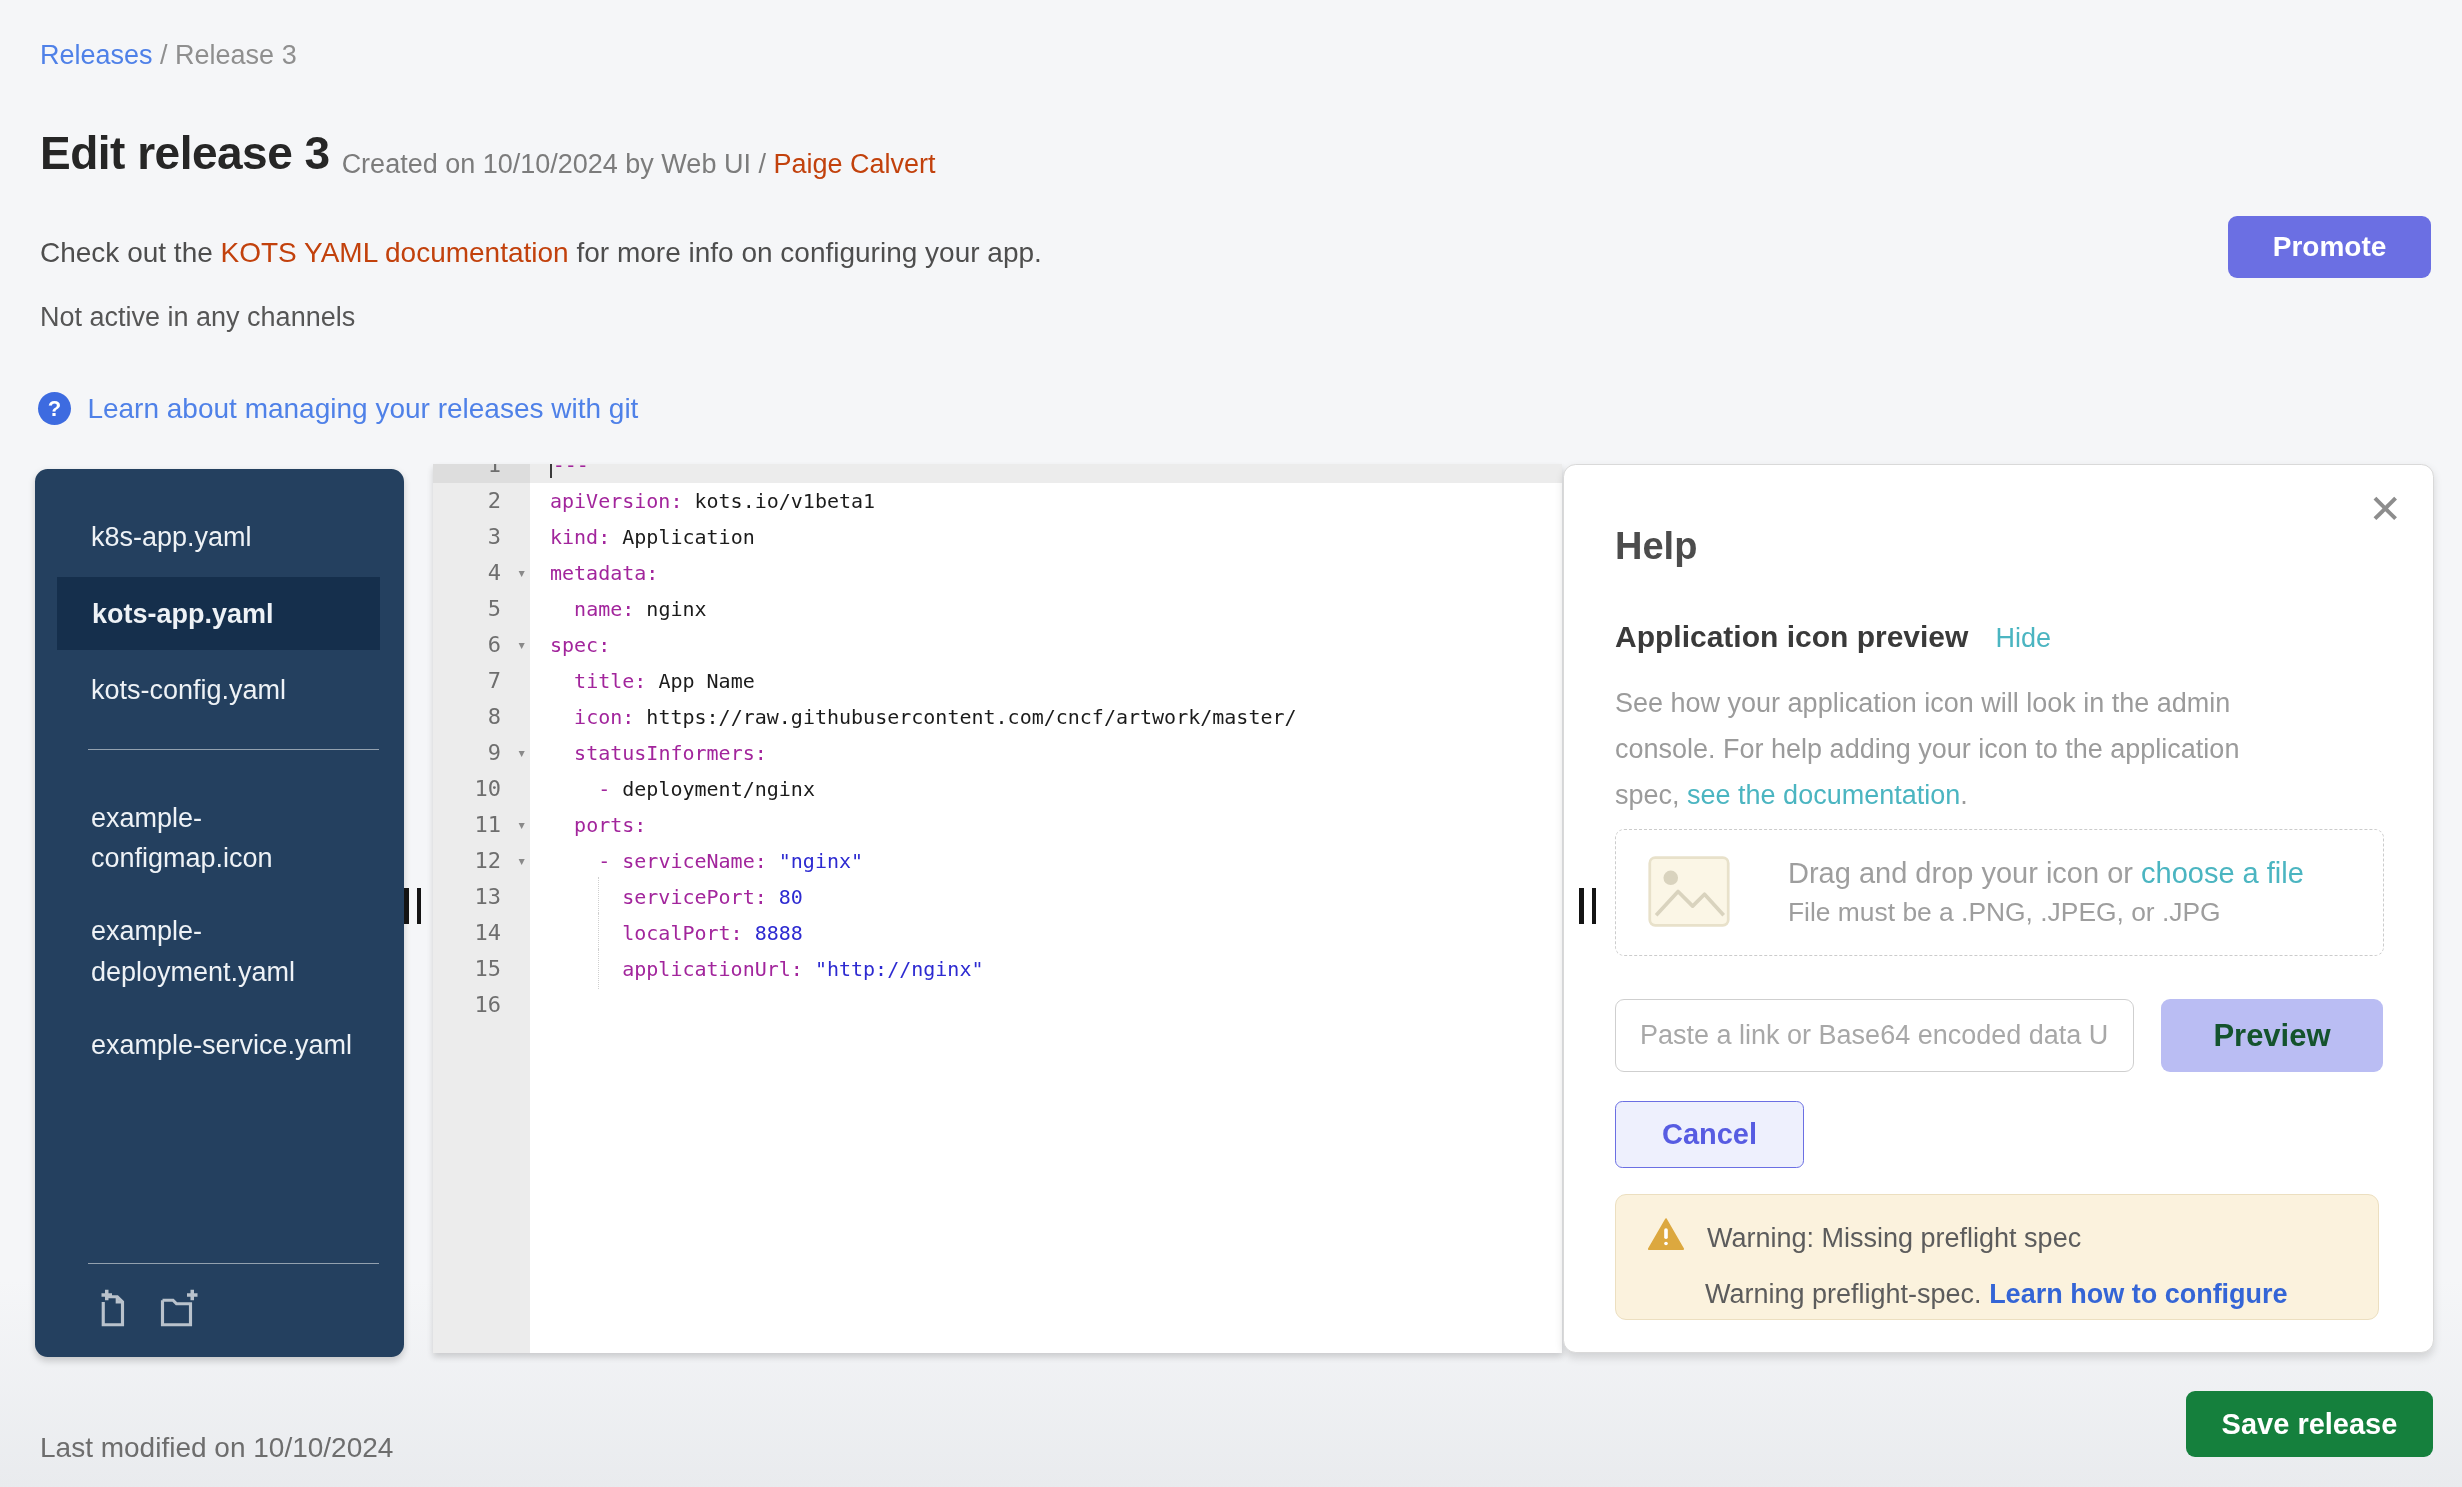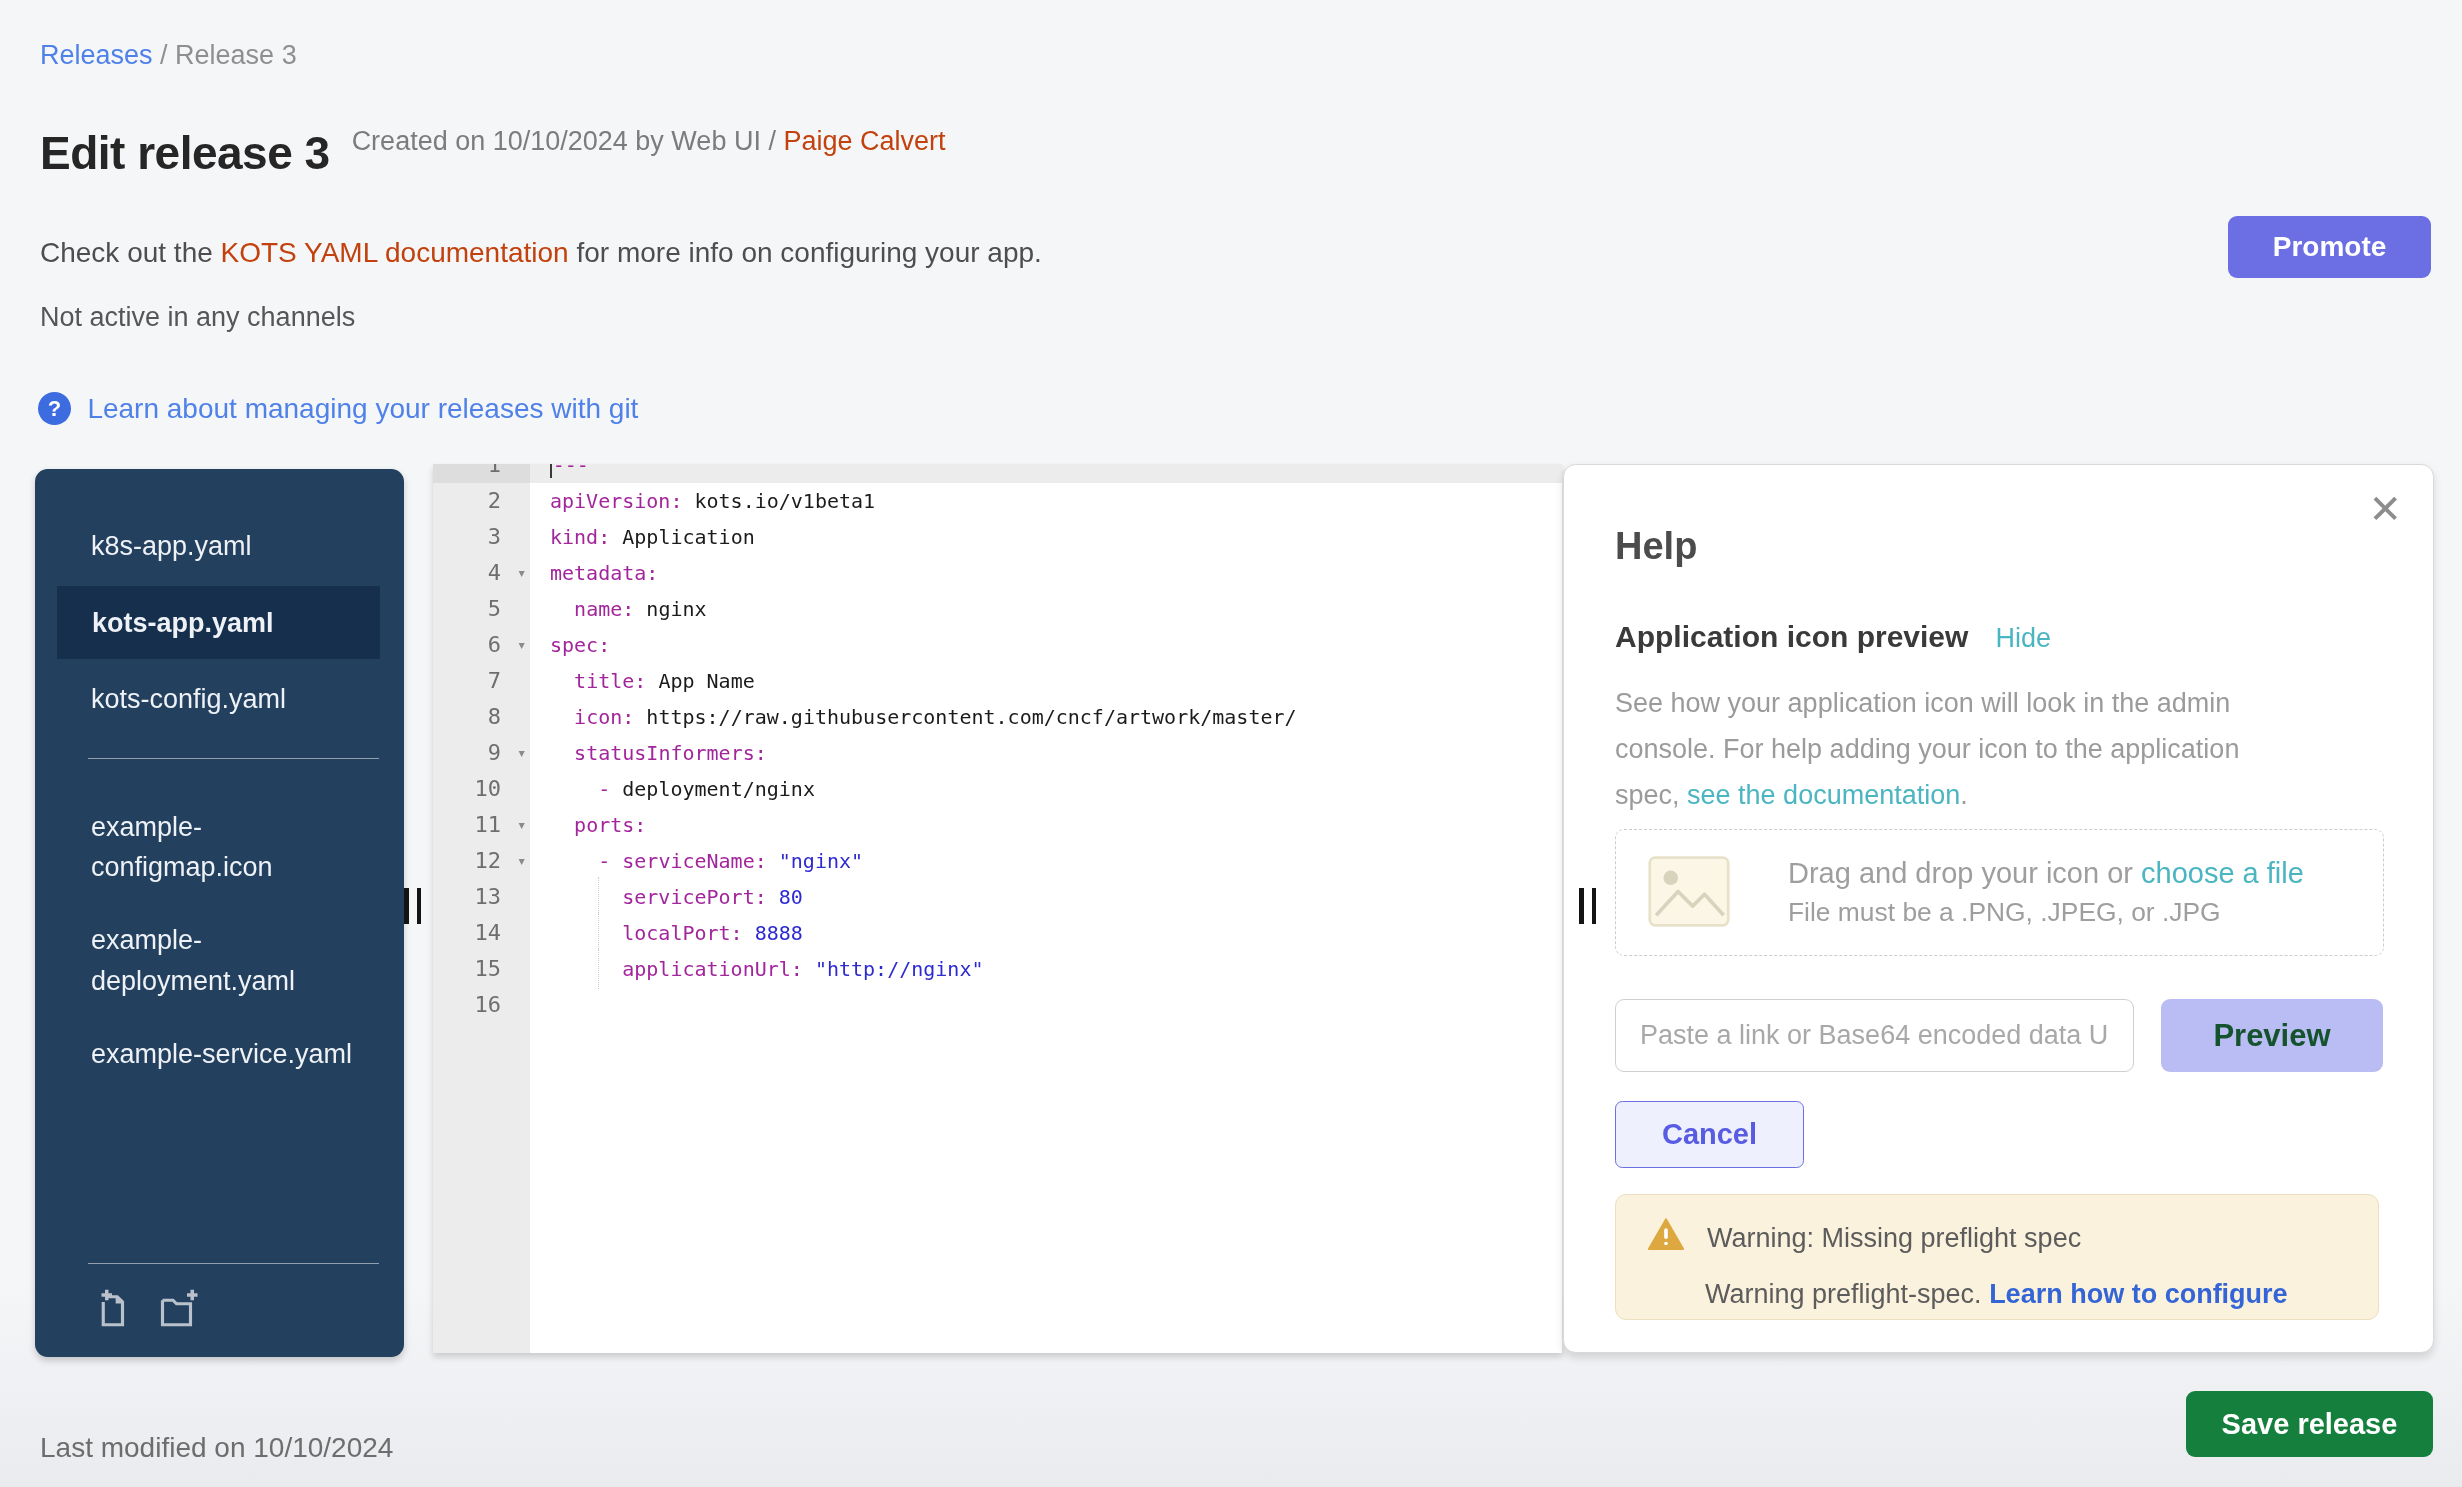--- a/index.html
+++ b/index.html
@@ -8,40 +8,40 @@
     background:linear-gradient(to bottom,#f5f6f8 86%,#e9ebee 100%);
     position:relative;overflow:hidden;color:#4e4e4e;
   }
   a{text-decoration:none;cursor:pointer;}
   .blue{color:#c2410c;}
   .teal{color:#4bb5c1;}
 
   
   .breadcrumb{position:absolute;left:40px;top:40px;font-size:27px;color:#8f8f8f;}
   .breadcrumb a{color:#4f81e8;}
-  .title-row{position:absolute;left:40px;top:126px;display:flex;align-items:flex-start;gap:22px;}
+  .title-row{position:absolute;left:40px;top:126px;display:flex;align-items:flex-end;gap:12px;}
   .page-title{font-size:46px;font-weight:700;color:#262626;letter-spacing:-0.5px;}
   .created{font-size:27px;color:#7c7c7c;}
   .docs-line{position:absolute;left:40px;top:237px;font-size:28px;color:#4e4e4e;}
   .status-line{position:absolute;left:40px;top:302px;font-size:27px;color:#565656;}
   .promote-btn{
     position:absolute;left:2228px;top:216px;width:203px;height:62px;
     background:#6b6fe3;border:none;border-radius:9px;color:#fff;
     font-size:28px;font-weight:700;font-family:inherit;cursor:pointer;
   }
   .git-row{position:absolute;left:38px;top:392px;display:flex;align-items:center;gap:16.4px;}
   .q-icon{width:33px;height:33px;border-radius:50%;background:#3d6be0;color:#fff;
     display:flex;align-items:center;justify-content:center;font-size:22px;font-weight:700;}
   .git-link{font-size:28px;color:#4f81e8;}
 
   
   .sidebar{
     position:absolute;left:35px;top:469px;width:369px;height:888px;
     background:#24405f;border-radius:12.7px;box-shadow:0 3.6px 7.3px rgba(0,0,0,.18);
-    box-sizing:border-box;padding-top:44px;overflow:hidden;
+    box-sizing:border-box;padding-top:35px;overflow:hidden;
   }
   .file-item{
     font-size:27px;line-height:1.5;color:#eef2f6;
     padding:12.7px 25.5px 12.7px 56px;margin-bottom:7.3px;cursor:pointer;word-wrap:break-word;
   }
   .file-item.selected{
     background:#152f4c;font-weight:700;
     margin:0 24px 7.3px 22px;padding:16.4px 9px 16.4px 35px;
   }
   .file-divider{border-top:1.8px solid #93a1af;margin:25.5px 25.5px 35px 53px;}

